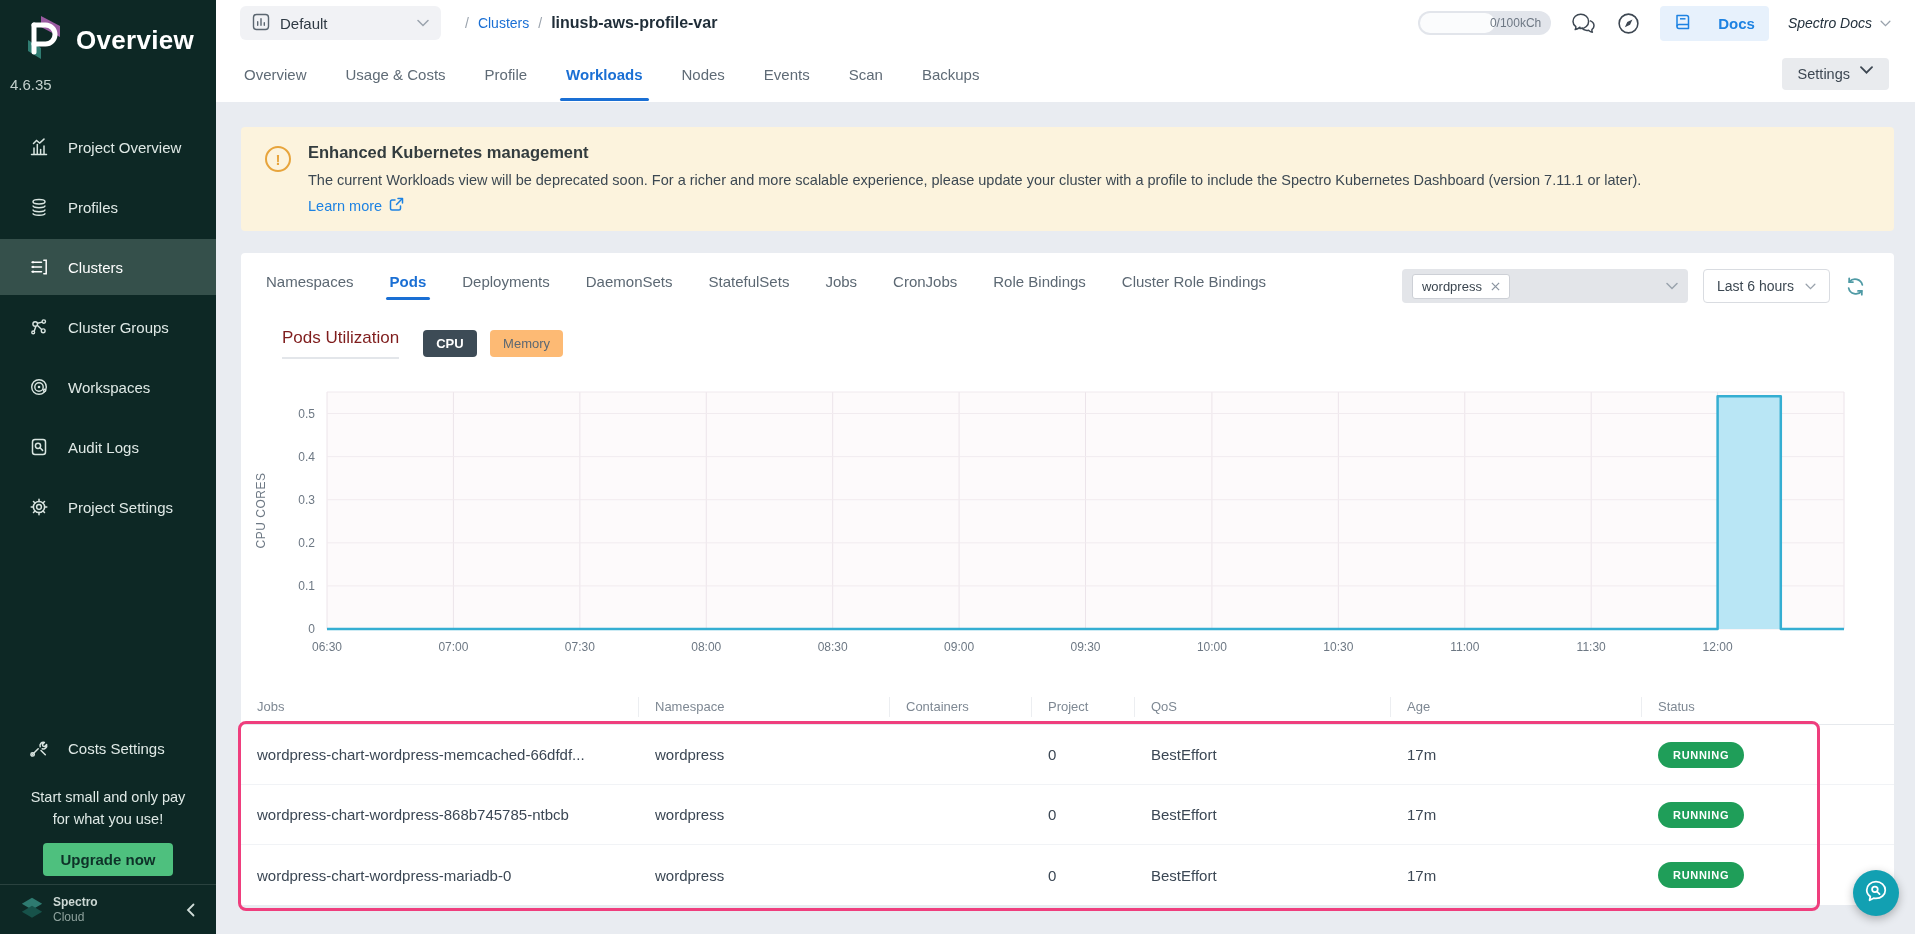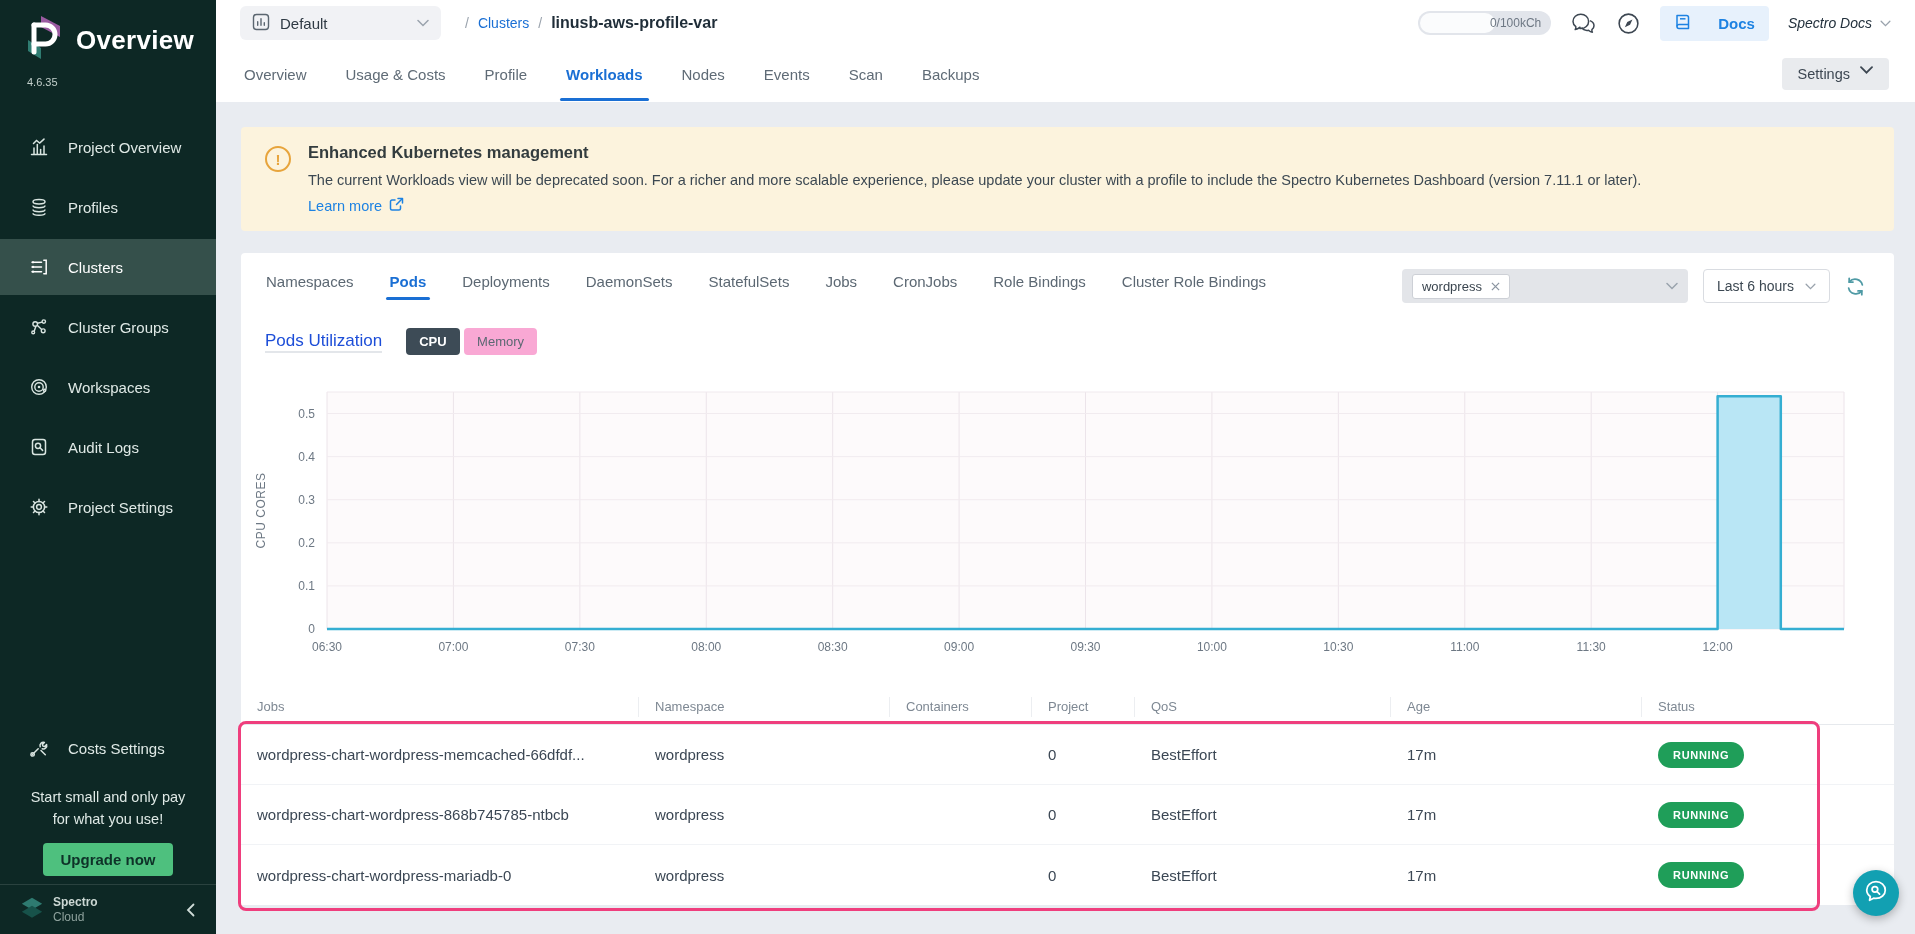--- a/index.html
+++ b/index.html
@@ -3,21 +3,21 @@
 <meta charset="utf-8">
 <style>
   * { margin:0; padding:0; box-sizing:border-box; }
   body { font-family:"Liberation Sans", sans-serif; background:#dfe2e8; }
   .app { position:relative; width:1915px; height:934px; background:#e9ecf1; overflow:hidden; }
 
   
   .sidebar { position:absolute; left:0; top:0; width:216px; height:934px; background:#0d2825; color:#e6efec; z-index:6; }
   .brand { display:flex; align-items:center; gap:12px; padding:16px 0 0 24px; }
   .brand-name { font-size:26px; font-weight:700; color:#fff; letter-spacing:.3px; }
-  .version { padding:12px 0 0 27px; font-size:11px; color:#c3d0cc; }
+  .version { padding:12px 0 0 10px; font-size:15px; color:#c3d0cc; }
   .side-nav { position:absolute; top:115px; left:0; right:0; }
   .side-item { display:flex; align-items:center; gap:18px; height:56px; padding-left:28px; margin:4px 0; font-size:15px; color:#dfe9e6; cursor:pointer; }
   .side-item.active { background:#35504b; color:#fff; }
   .side-item .icn { display:flex; width:22px; justify-content:center; }
   .tenant-wrap { position:absolute; top:716px; left:0; right:0; }
   .promo { position:absolute; top:786px; left:0; right:0; text-align:center; font-size:14.5px; color:#dfe9e6; line-height:1.55; }
   .upgrade-btn { margin-top:12px; background:#4ec07e; color:#0e3128; border:none; border-radius:4px; padding:8px 17px; font-size:15px; font-weight:600; font-family:inherit; cursor:pointer; }
   .side-footer { position:absolute; bottom:0; left:0; right:0; height:50px; border-top:1px solid rgba(255,255,255,.12); display:flex; align-items:center; gap:9px; padding:0 20px; }
   .sf-name { font-size:12px; line-height:1.2; }
   .sf-name .l1 { color:#ccd8d4; font-weight:600; display:block; }
@@ -63,24 +63,24 @@
   .wl-tab.active::after { content:''; position:absolute; left:-3px; right:-3px; bottom:4px; height:3px; background:#1a6fd4; border-radius:2px; }
   .wl-right { margin-left:auto; display:flex; align-items:center; gap:15px; }
   .filter-select { width:286px; height:34px; background:#e3e5e9; border-radius:4px; display:flex; align-items:center; padding:0 10px; cursor:pointer; }
   .chip { background:#fff; border:1px solid #cdd0d6; border-radius:3px; font-size:13px; color:#3a454f; padding:4px 9px; display:flex; align-items:center; gap:9px; }
   .chip .x { display:flex; cursor:pointer; }
   .filter-select .chev { margin-left:auto; color:#9aa3ad; display:flex; }
   .range-select { height:34px; background:#fff; border:1px solid #d9dce1; border-radius:4px; display:flex; align-items:center; gap:11px; padding:0 13px; font-size:14px; color:#3c4852; cursor:pointer; }
   .range-select .chev { color:#9aa3ad; display:flex; }
 
   .section-row { display:flex; align-items:center; gap:24px; padding:24px 24px 0; }
-  .section-title { font-size:17px; color:#1d4ed8; border-bottom:2px solid #e3e6ea; }
+  .section-title { font-size:17px; color:#7f1d1d; padding-bottom:9px; border-bottom:2px solid #e3e6ea;margin-left:17px; }
   .tgl { font-size:13px; padding:6px 13px; border-radius:4px; border:none; font-family:inherit; cursor:pointer; }
   .tgl.on { background:#3d4b56; color:#fff; font-weight:600; }
-  .tgl.off { background:#f9a8d4; color:#5c6873; }
+  .tgl.off { background:#fdba74; color:#5c6873; margin-left:9px; }
 
   #chart { position:absolute; left:0; top:112px; width:1653px; height:300px; }
 
   .table { position:absolute; left:0; top:436px; right:0; z-index:2; }
   .t-head, .t-row { display:grid; grid-template-columns:398px 251px 142px 103px 256px 251px 1fr; align-items:center; }
   .t-head { height:36px; border-bottom:1px solid #e6e9ed; }
   .t-head .hcell { font-size:13px; color:#7e8893; padding-left:16px; height:20px; display:flex; align-items:center; border-right:1px solid #eceef1; }
   .t-head .hcell:last-child { border-right:none; }
   .t-row { height:60px; border-bottom:1px solid #f1f3f6; font-size:15px; color:#3b4754; background:#fff; }
   .t-row:last-child { border-bottom:none; }

